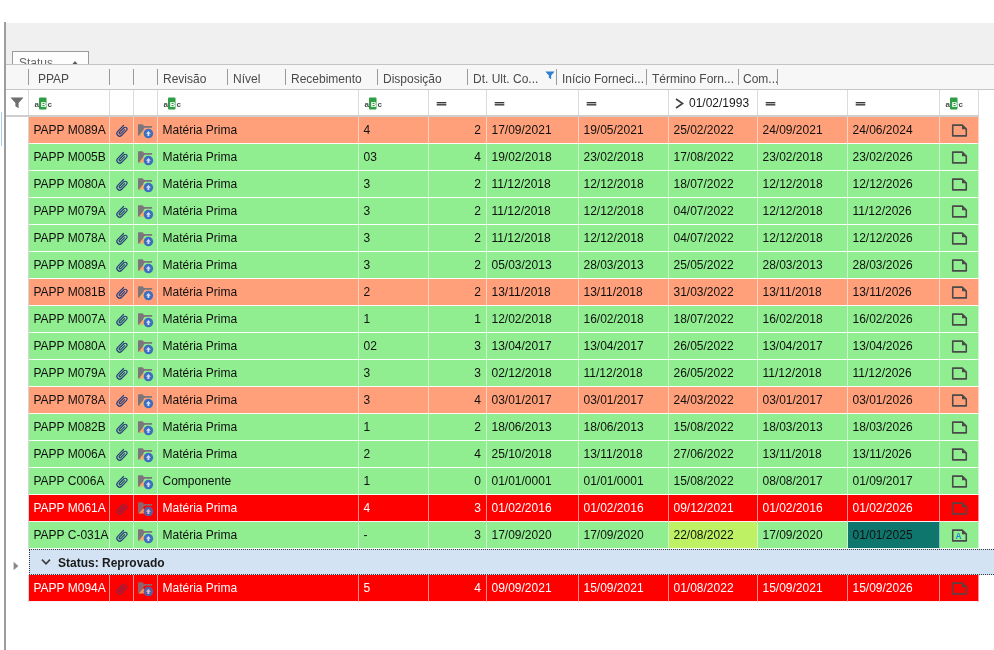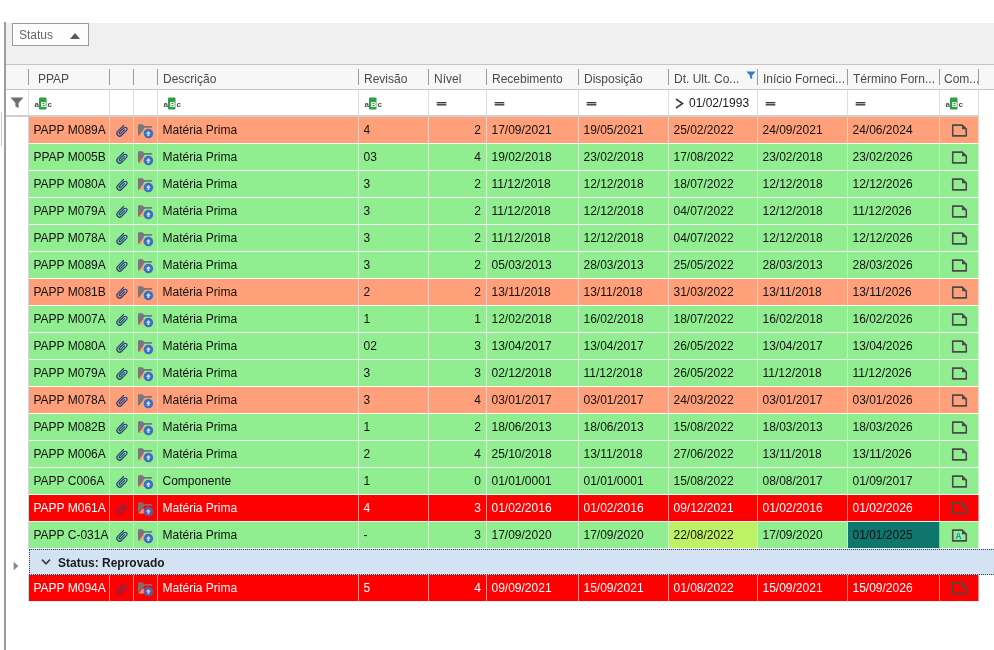--- a/index.html
+++ b/index.html
@@ -15,21 +15,21 @@
        font-size:11.7px;color:#3f3f3f;text-align:center;line-height:20px;z-index:3;}
 
   
   .grid-left-border{position:absolute;left:4px;top:22px;width:2px;height:628px;background:#9d9d9d;}
   .blue-edge{position:absolute;left:1px;top:112px;width:1px;height:34px;background:#a9cdec;}
 
   
   .grid{position:absolute;left:6px;top:23px;width:988px;height:627px;background:#fff;overflow:hidden;}
 
   .group-panel{position:absolute;left:0;top:0;width:988px;height:41px;background:#f0f0f0;}
-  .group-btn{position:absolute;left:6px;top:0;width:77px;height:23px;background:#fdfdfd;
+  .group-btn{position:absolute;left:6px;top:28px;width:77px;height:23px;background:#fdfdfd;
        border:1px solid #9a9a9a;box-sizing:border-box;font-size:12px;color:#666;}
   .group-btn .lbl{position:absolute;left:6px;top:2px;line-height:18px;}
   .group-btn svg{position:absolute;right:8px;top:9px;}
 
   .hdr-row{position:absolute;left:0;top:41px;width:988px;height:26px;display:flex;
        background:#f7f7f7;border-top:1px solid #c4c4c4;border-bottom:1px solid #c6c6c6;box-sizing:border-box;}
   .hcell{box-sizing:border-box;font-size:12px;color:#4a4a4a;padding-top:2px;
        line-height:24px;padding-left:5px;white-space:nowrap;overflow:hidden;position:relative;}
   .hcell::after{content:'';position:absolute;right:0;top:4px;bottom:4px;width:1px;background:#9a9a9a;}
   .hcell .hfunnel{position:absolute;right:2px;top:6px;line-height:0;}
@@ -89,21 +89,20 @@
         <svg data-name="sort-ascending-icon" width="10" height="6" viewBox="0 0 10 6">
             <polygon points="5,0 10,6 0,6" fill="#595959"></polygon>
           </svg>
       </div>
     </div>
     <div class="hdr-row" id="headerRow" data-name="column-header-row">
         <div class="hcell ind" style="width:23px" data-name="header-indicator-cell"></div>
         <div class="hcell first" style="width:81px" data-name="column-header-ppap"><span data-name="column-header-label">PPAP</span></div>
         <div class="hcell" style="width:24px" data-name="column-header-attach"><span data-name="column-header-label"></span></div>
         <div class="hcell" style="width:24px" data-name="column-header-upload"><span data-name="column-header-label"></span></div>
-        <div class="hcell" style="width:201px" data-name="column-header-descricao"><span data-name="column-header-label">Descrição</span></div>
         <div class="hcell" style="width:70px" data-name="column-header-revisao"><span data-name="column-header-label">Revisão</span></div>
         <div class="hcell" style="width:58px" data-name="column-header-nivel"><span data-name="column-header-label">Nível</span></div>
         <div class="hcell" style="width:92px" data-name="column-header-recebimento"><span data-name="column-header-label">Recebimento</span></div>
         <div class="hcell" style="width:90px" data-name="column-header-disposicao"><span data-name="column-header-label">Disposição</span></div>
         <div class="hcell" style="width:89px" data-name="column-header-dt_ult_co"><span data-name="column-header-label">Dt. Ult. Co...</span><span class="hfunnel"><svg data-name="column-filter-funnel-icon" width="10" height="9" viewBox="0 0 14 12">
               <polygon points="0.5,0.5 13.5,0.5 8.6,6 8.6,11.3 5.4,9.2 5.4,6" fill="#2F80D0"></polygon>
             </svg></span></div>
         <div class="hcell" style="width:90px" data-name="column-header-inicio"><span data-name="column-header-label">Início Forneci...</span></div>
         <div class="hcell" style="width:92px" data-name="column-header-termino"><span data-name="column-header-label">Término Forn...</span></div>
         <div class="hcell" style="width:39px;padding-left:4px" data-name="column-header-com"><span data-name="column-header-label">Com...</span></div>
@@ -207,21 +206,21 @@
           <div class="cell" style="width:89px;background:#FFA07A" data-name="cell-dt-ult-co">25/02/2022</div>
           <div class="cell" style="width:90px;background:#FFA07A" data-name="cell-inicio-fornecimento">24/09/2021</div>
           <div class="cell" style="width:92px;background:#FFA07A" data-name="cell-termino-fornecimento">24/06/2024</div>
           <div class="cell icon com" style="width:39px;background:#FFA07A" data-name="cell-comentario"><svg data-name="comment-note-icon" width="17" height="13" viewBox="0 0 17 14">
               <path d="M1.2 1.2 H11.4 L15.8 5.5 V12.8 H1.2 Z" fill="none" stroke="#4a4a4a" stroke-width="1.7" stroke-linejoin="round"></path>
               <path d="M11.2 0.9 L16.1 5.6 L11.2 5.6 Z" fill="#4a4a4a"></path>
             </svg></div>
         </div>
         <div class="row green" data-name="data-row">
           <div class="ind" data-name="row-indicator-cell"></div>
-          <div class="cell" style="width:81px;background:#90EE90" data-name="cell-ppap">PPAP M005B</div>
+          <div class="cell" style="width:81px;background:#90EE90" data-name="cell-ppap">PAPP M005B</div>
           <div class="cell icon" style="width:24px;background:#90EE90" data-name="cell-attachment"><svg data-name="attachment-paperclip-icon" width="17" height="17" viewBox="0 0 20 20">
               <g transform="rotate(45 10 10)" fill="none" stroke="#2A407C" stroke-width="1.4" stroke-linecap="round">
                 <path d="M6.7 3.3 V13 a3.3 3.3 0 0 0 6.6 0 V4.9 a2.2 2.2 0 0 0 -4.4 0 V12.4 a1.1 1.1 0 0 0 2.2 0 V5.8"></path>
               </g>
             </svg></div>
           <div class="cell icon" style="width:24px;background:#90EE90" data-name="cell-upload"><svg data-name="upload-folder-icon" width="17" height="16" viewBox="0 0 17 16">
               <path fill="#7C757B" d="M1 12.4 L1 1.9 Q1 1.2 1.7 1.2 L5.2 1.2 Q5.6 1.2 5.8 1.5 L7 3.1 L14.4 3.1 Q15.3 3.1 15.2 4 L15.1 4.8 L8.5 4.8 Q7.2 4.8 6.7 6 L4.1 12.4 Z"></path>
               <path fill="#F8AE63" d="M1.9 12.4 L5.7 8 Q6 7.7 6.4 7.7 L7 7.7 L7 12.4 Z"></path>
               <circle cx="11.4" cy="10.6" r="4.75" fill="#3D6FC0"></circle>
               <path fill="rgba(255,255,255,0.78)" d="M11.4 8 L13.8 10.7 L12.3 10.7 L12.3 13.1 L10.5 13.1 L10.5 10.7 L9 10.7 Z"></path>

